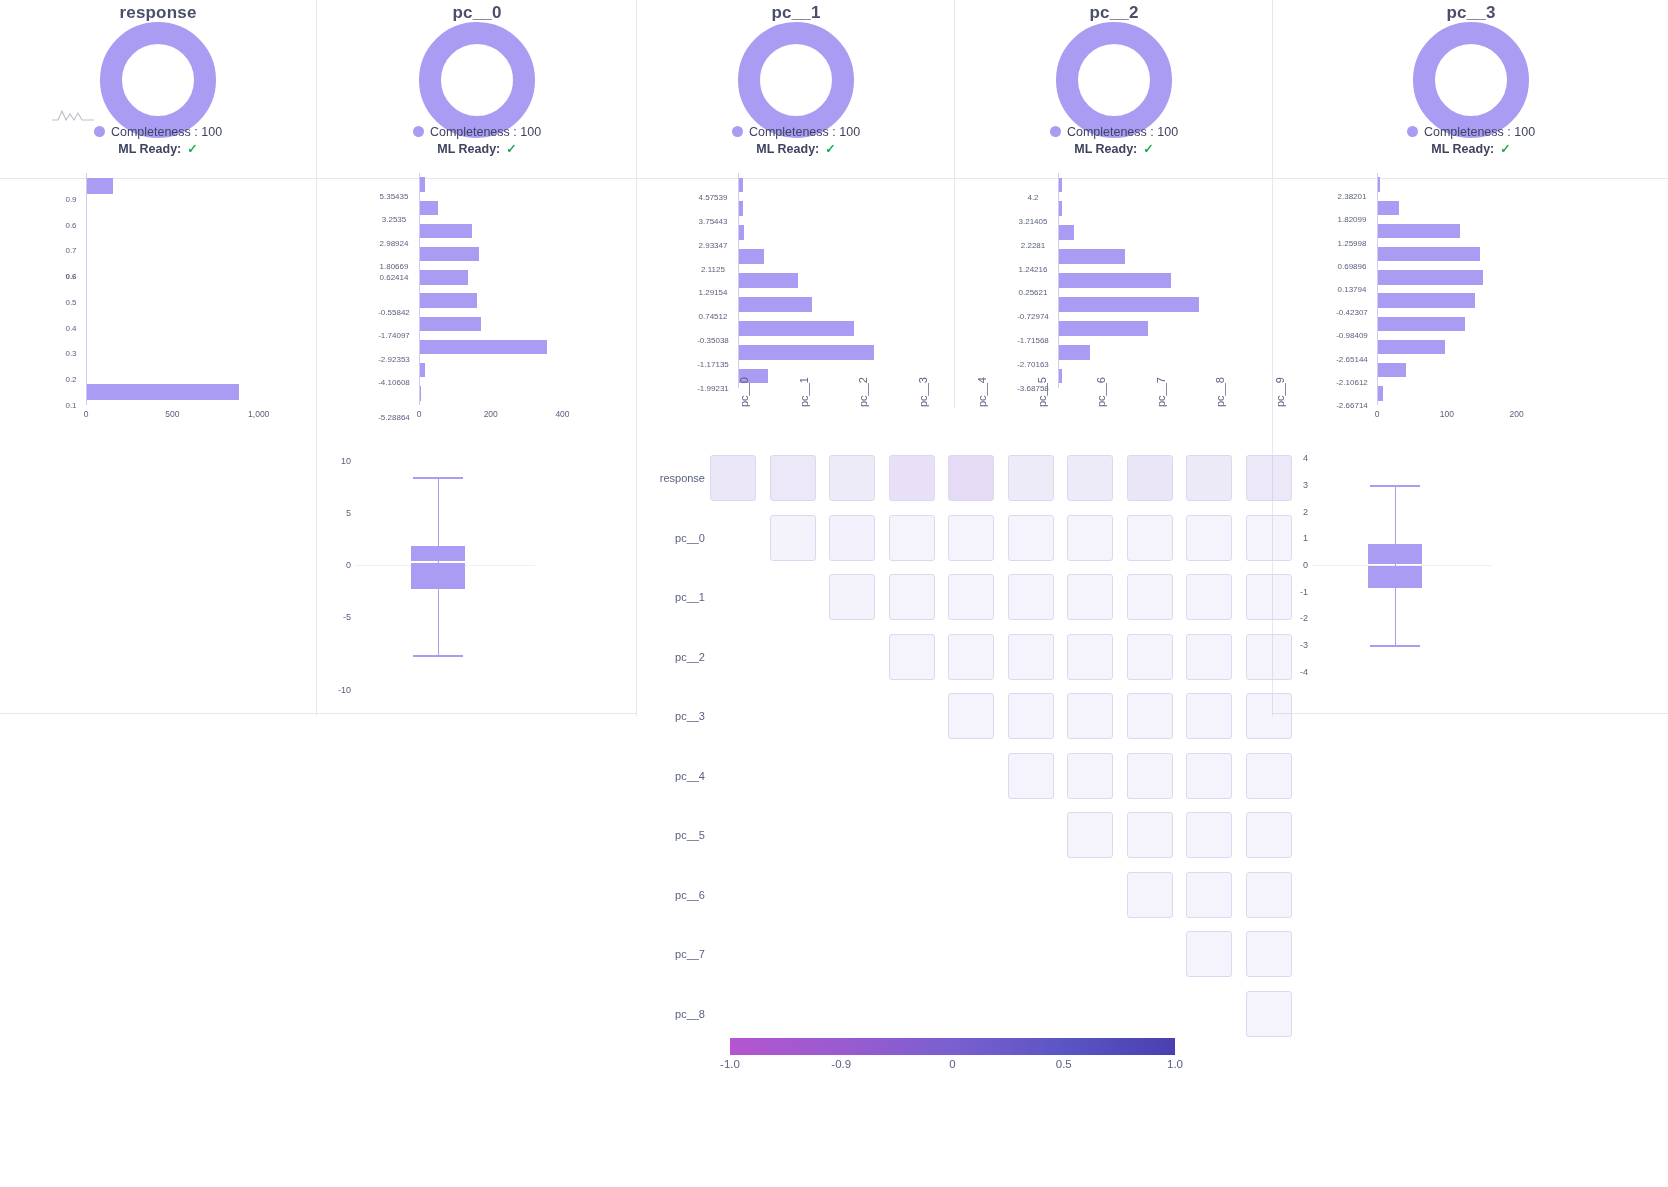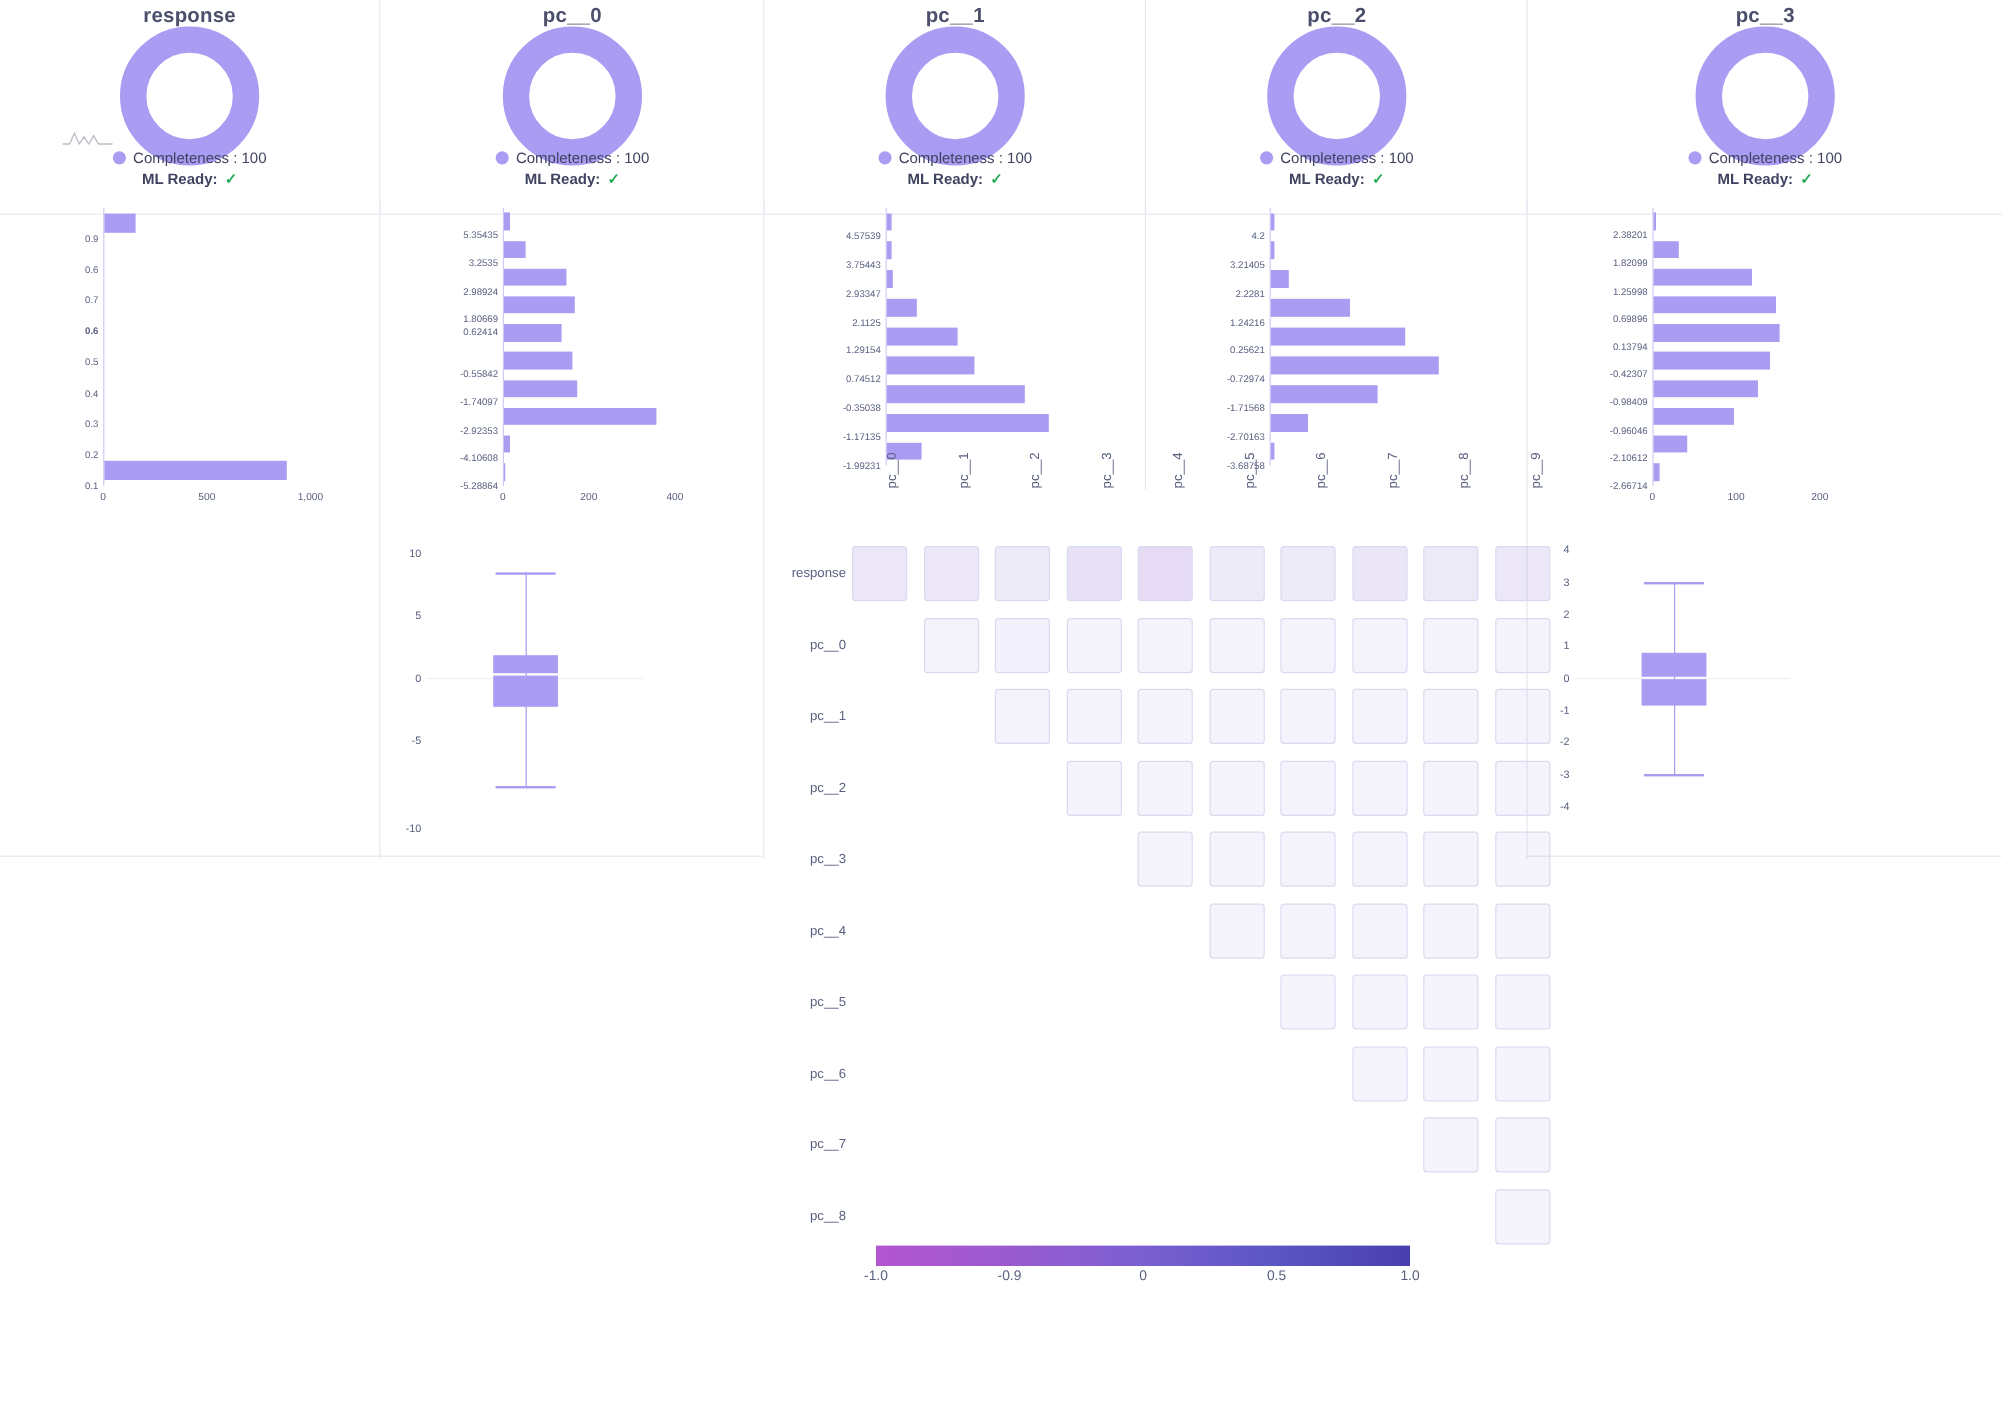--- a/index.html
+++ b/index.html
@@ -19,21 +19,21 @@
                background:#a99cf2;margin-right:6px;vertical-align:-1px;}
   .mlready{position:absolute;width:100%;text-align:center;font-size:12.5px;
            font-weight:bold;color:#3f4360;}
   .chk{color:#22aa55;font-weight:bold;margin-left:6px;}
   .spark{position:absolute;left:52px;top:104px;width:42px;height:18px;}
   .vline{position:absolute;width:1px;background:#e6e8f0;}
   .hline{position:absolute;height:1px;background:#e6e8f0;}
   
   .hist{position:absolute;}
   .hbar{position:absolute;background:#a99cf2;}
-  .hlabel{position:absolute;font-size:8px;color:#5a6180;text-align:right;
+  .hlabel{position:absolute;font-size:8px;color:#5a6180;text-align:center;
           white-space:nowrap;transform:translateY(-50%);}
   .xlabel{position:absolute;font-size:8.5px;color:#5a6180;
           transform:translateX(-50%);white-space:nowrap;}
   .axisline{position:absolute;width:1px;background:#cfcaf5;}
   
   .bp-ylabel{position:absolute;font-size:9px;color:#5a6180;text-align:right;
              transform:translateY(-50%);white-space:nowrap;}
   .bp-box{position:absolute;background:#a99cf2;}
   .bp-line{position:absolute;background:#a99cf2;}
   .bp-zero{position:absolute;height:1px;background:#f0f0f2;}
@@ -129,21 +129,21 @@
       <div class="hlabel" style="left: -46px; top: 104px; width: 42px;">0.62414</div>
       <div class="hbar" style="left: 1px; top: 120.408px; width: 57.3913px; height: 14.384px; background: rgb(169, 156, 242);"></div>
       <div class="hlabel" style="left: -46px; top: 139.2px; width: 42px;">-0.55842</div>
       <div class="hbar" style="left: 1px; top: 143.608px; width: 60.9783px; height: 14.384px; background: rgb(169, 156, 242);"></div>
       <div class="hlabel" style="left: -46px; top: 162.4px; width: 42px;">-1.74097</div>
       <div class="hbar" style="left: 1px; top: 166.808px; width: 127.337px; height: 14.384px; background: rgb(169, 156, 242);"></div>
       <div class="hlabel" style="left: -46px; top: 185.6px; width: 42px;">-2.92353</div>
       <div class="hbar" style="left: 1px; top: 190.008px; width: 4.66304px; height: 14.384px; background: rgb(169, 156, 242);"></div>
       <div class="hlabel" style="left: -46px; top: 208.8px; width: 42px;">-4.10608</div>
       <div class="hbar" style="left: 1px; top: 213.208px; width: 1.43478px; height: 14.384px; background: rgb(169, 156, 242);"></div>
-      <div class="hlabel" style="left: -46px; top: 232px; width: 42px;">-5.28864</div>
+      <div class="hlabel" style="left: -46px; top: 244px; width: 42px;">-5.28864</div>
       <div class="xlabel" style="left: 0px; top: 236px;">0</div>
       <div class="xlabel" style="left: 71.7391px; top: 236px;">200</div>
       <div class="xlabel" style="left: 143.478px; top: 236px;">400</div>
     </div>
     <div class="hist" style="left: 738px; top: 173px; width: 150px; height: 215px;">
       <div class="axisline" style="left: 0px; top: 0px; height: 215px;"></div>
       <div class="hbar" style="left: 1px; top: 4.53889px; width: 4px; height: 14.8111px; background: rgb(169, 156, 242);"></div>
       <div class="hlabel" style="left: -46px; top: 23.8889px; width: 42px;">4.57539</div>
       <div class="hbar" style="left: 1px; top: 28.4278px; width: 4px; height: 14.8111px; background: rgb(169, 156, 242);"></div>
       <div class="hlabel" style="left: -46px; top: 47.7778px; width: 42px;">3.75443</div>
@@ -193,21 +193,21 @@
       <div class="hlabel" style="left: -46px; top: 69.6px; width: 42px;">1.25998</div>
       <div class="hbar" style="left: 1px; top: 74.008px; width: 101.86px; height: 14.384px; background: rgb(169, 156, 242);"></div>
       <div class="hlabel" style="left: -46px; top: 92.8px; width: 42px;">0.69896</div>
       <div class="hbar" style="left: 1px; top: 97.208px; width: 104.651px; height: 14.384px; background: rgb(169, 156, 242);"></div>
       <div class="hlabel" style="left: -46px; top: 116px; width: 42px;">0.13794</div>
       <div class="hbar" style="left: 1px; top: 120.408px; width: 96.9767px; height: 14.384px; background: rgb(169, 156, 242);"></div>
       <div class="hlabel" style="left: -46px; top: 139.2px; width: 42px;">-0.42307</div>
       <div class="hbar" style="left: 1px; top: 143.608px; width: 86.5116px; height: 14.384px; background: rgb(169, 156, 242);"></div>
       <div class="hlabel" style="left: -46px; top: 162.4px; width: 42px;">-0.98409</div>
       <div class="hbar" style="left: 1px; top: 166.808px; width: 66.9767px; height: 14.384px; background: rgb(169, 156, 242);"></div>
-      <div class="hlabel" style="left: -46px; top: 185.6px; width: 42px;">-0.96046</div>
+      <div class="hlabel" style="left: -46px; top: 185.6px; width: 42px;">-2.65144</div>
       <div class="hbar" style="left: 1px; top: 190.008px; width: 27.907px; height: 14.384px; background: rgb(169, 156, 242);"></div>
       <div class="hlabel" style="left: -46px; top: 208.8px; width: 42px;">-2.10612</div>
       <div class="hbar" style="left: 1px; top: 213.208px; width: 4.88372px; height: 14.384px; background: rgb(169, 156, 242);"></div>
       <div class="hlabel" style="left: -46px; top: 232px; width: 42px;">-2.66714</div>
       <div class="xlabel" style="left: 0px; top: 236px;">0</div>
       <div class="xlabel" style="left: 69.7674px; top: 236px;">100</div>
       <div class="xlabel" style="left: 139.535px; top: 236px;">200</div>
     </div>
     <div class="hist" style="left: 355px; top: 445px; width: 180px; height: 240px;">
       <div class="bp-ylabel" style="left: -34px; top: 15.6522px; width: 30px;">10</div>

